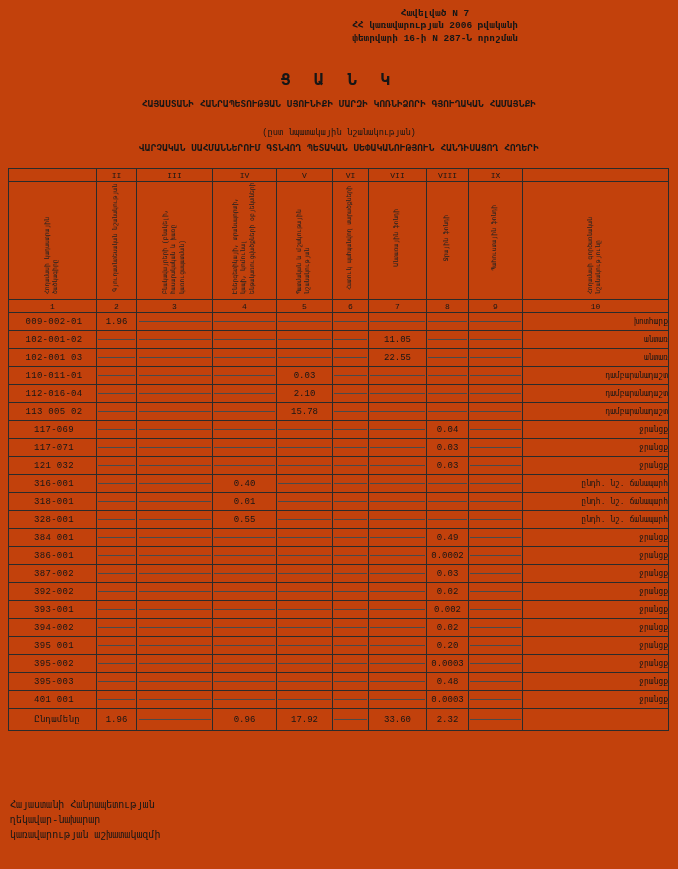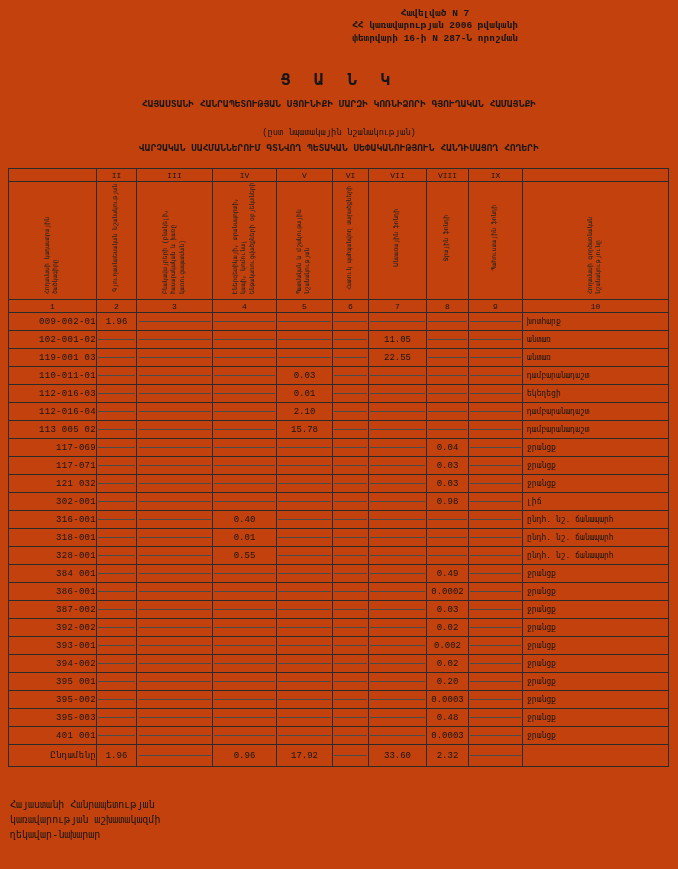--- a/index.html
+++ b/index.html
@@ -63,23 +63,23 @@
     writing-mode: vertical-rl;
     transform: rotate(180deg);
     font-size: 6.4px;
     line-height: 1.3;
     max-height: 112px;
     text-align: left;
     color: #222;
   }
   .lands th.colnum { height: 13px; font-size: 8px; font-weight: normal; text-align: center; }
   .lands tbody td { height: 18px; font-size: 9px; vertical-align: middle; }
-  .lands td.code { text-align: right; padding-left: 3px; letter-spacing: 0.3px; }
+  .lands td.code { text-align: center; padding-left: 3px; letter-spacing: 0.3px; }
   .lands td.val { text-align: center; }
-  .lands td.desig { text-align: left; padding-left: 4px; font-size: 8px; }
+  .lands td.desig { text-align: right; padding-left: 4px; font-size: 8px; }
   .dash { border-top: 1px solid #4a4a4a; height: 0; width: 96%; margin: 0 auto; }
   .lands tr.total td { height: 22px; }
   .lands tr.total td.code { padding-left: 9px; }
   .footer-left {
     position: absolute;
     top: 798px;
     left: 10px;
     font-size: 10px;
     line-height: 1.5;
   }
@@ -206,21 +206,21 @@
             <td class="val">11.05</td>
             <td class="val">
               <div class="dash"></div>
             </td>
             <td class="val">
               <div class="dash"></div>
             </td>
             <td class="desig">անտառ</td>
           </tr>
           <tr>
-            <td class="code">119-001 03</td>
+            <td class="code">102-001 03</td>
             <td class="val">
               <div class="dash"></div>
             </td>
             <td class="val">
               <div class="dash"></div>
             </td>
             <td class="val">
               <div class="dash"></div>
             </td>
             <td class="val">
@@ -258,46 +258,20 @@
             </td>
             <td class="val">
               <div class="dash"></div>
             </td>
             <td class="val">
               <div class="dash"></div>
             </td>
             <td class="desig">դամբարանադաշտ</td>
           </tr>
           <tr>
-            <td class="code">112-016-03</td>
-            <td class="val">
-              <div class="dash"></div>
-            </td>
-            <td class="val">
-              <div class="dash"></div>
-            </td>
-            <td class="val">
-              <div class="dash"></div>
-            </td>
-            <td class="val">0.01</td>
-            <td class="val">
-              <div class="dash"></div>
-            </td>
-            <td class="val">
-              <div class="dash"></div>
-            </td>
-            <td class="val">
-              <div class="dash"></div>
-            </td>
-            <td class="val">
-              <div class="dash"></div>
-            </td>
-            <td class="desig">եկեղեցի</td>
-          </tr>
-          <tr>
             <td class="code">112-016-04</td>
             <td class="val">
               <div class="dash"></div>
             </td>
             <td class="val">
               <div class="dash"></div>
             </td>
             <td class="val">
               <div class="dash"></div>
             </td>
@@ -412,46 +386,20 @@
               <div class="dash"></div>
             </td>
             <td class="val">
               <div class="dash"></div>
             </td>
             <td class="val">0.03</td>
             <td class="val">
               <div class="dash"></div>
             </td>
             <td class="desig">ջրանցք</td>
-          </tr>
-          <tr>
-            <td class="code">302-001</td>
-            <td class="val">
-              <div class="dash"></div>
-            </td>
-            <td class="val">
-              <div class="dash"></div>
-            </td>
-            <td class="val">
-              <div class="dash"></div>
-            </td>
-            <td class="val">
-              <div class="dash"></div>
-            </td>
-            <td class="val">
-              <div class="dash"></div>
-            </td>
-            <td class="val">
-              <div class="dash"></div>
-            </td>
-            <td class="val">0.98</td>
-            <td class="val">
-              <div class="dash"></div>
-            </td>
-            <td class="desig">լիճ</td>
           </tr>
           <tr>
             <td class="code">316-001</td>
             <td class="val">
               <div class="dash"></div>
             </td>
             <td class="val">
               <div class="dash"></div>
             </td>
             <td class="val">0.40</td>
@@ -801,18 +749,18 @@
               <div class="dash"></div>
             </td>
             <td class="desig"></td>
           </tr>
         </tbody>
       </table>
   </div>
 
   <div class="footer-left">
     <div>Հայաստանի Հանրապետության</div>
+    <div>ղեկավար-նախարար</div>
     <div>կառավարության աշխատակազմի</div>
-    <div>ղեկավար-նախարար</div>
   </div>
   <div class="signature">Մ. Թոփուզյան</div>
 
 </div>
 
 </body></html>

